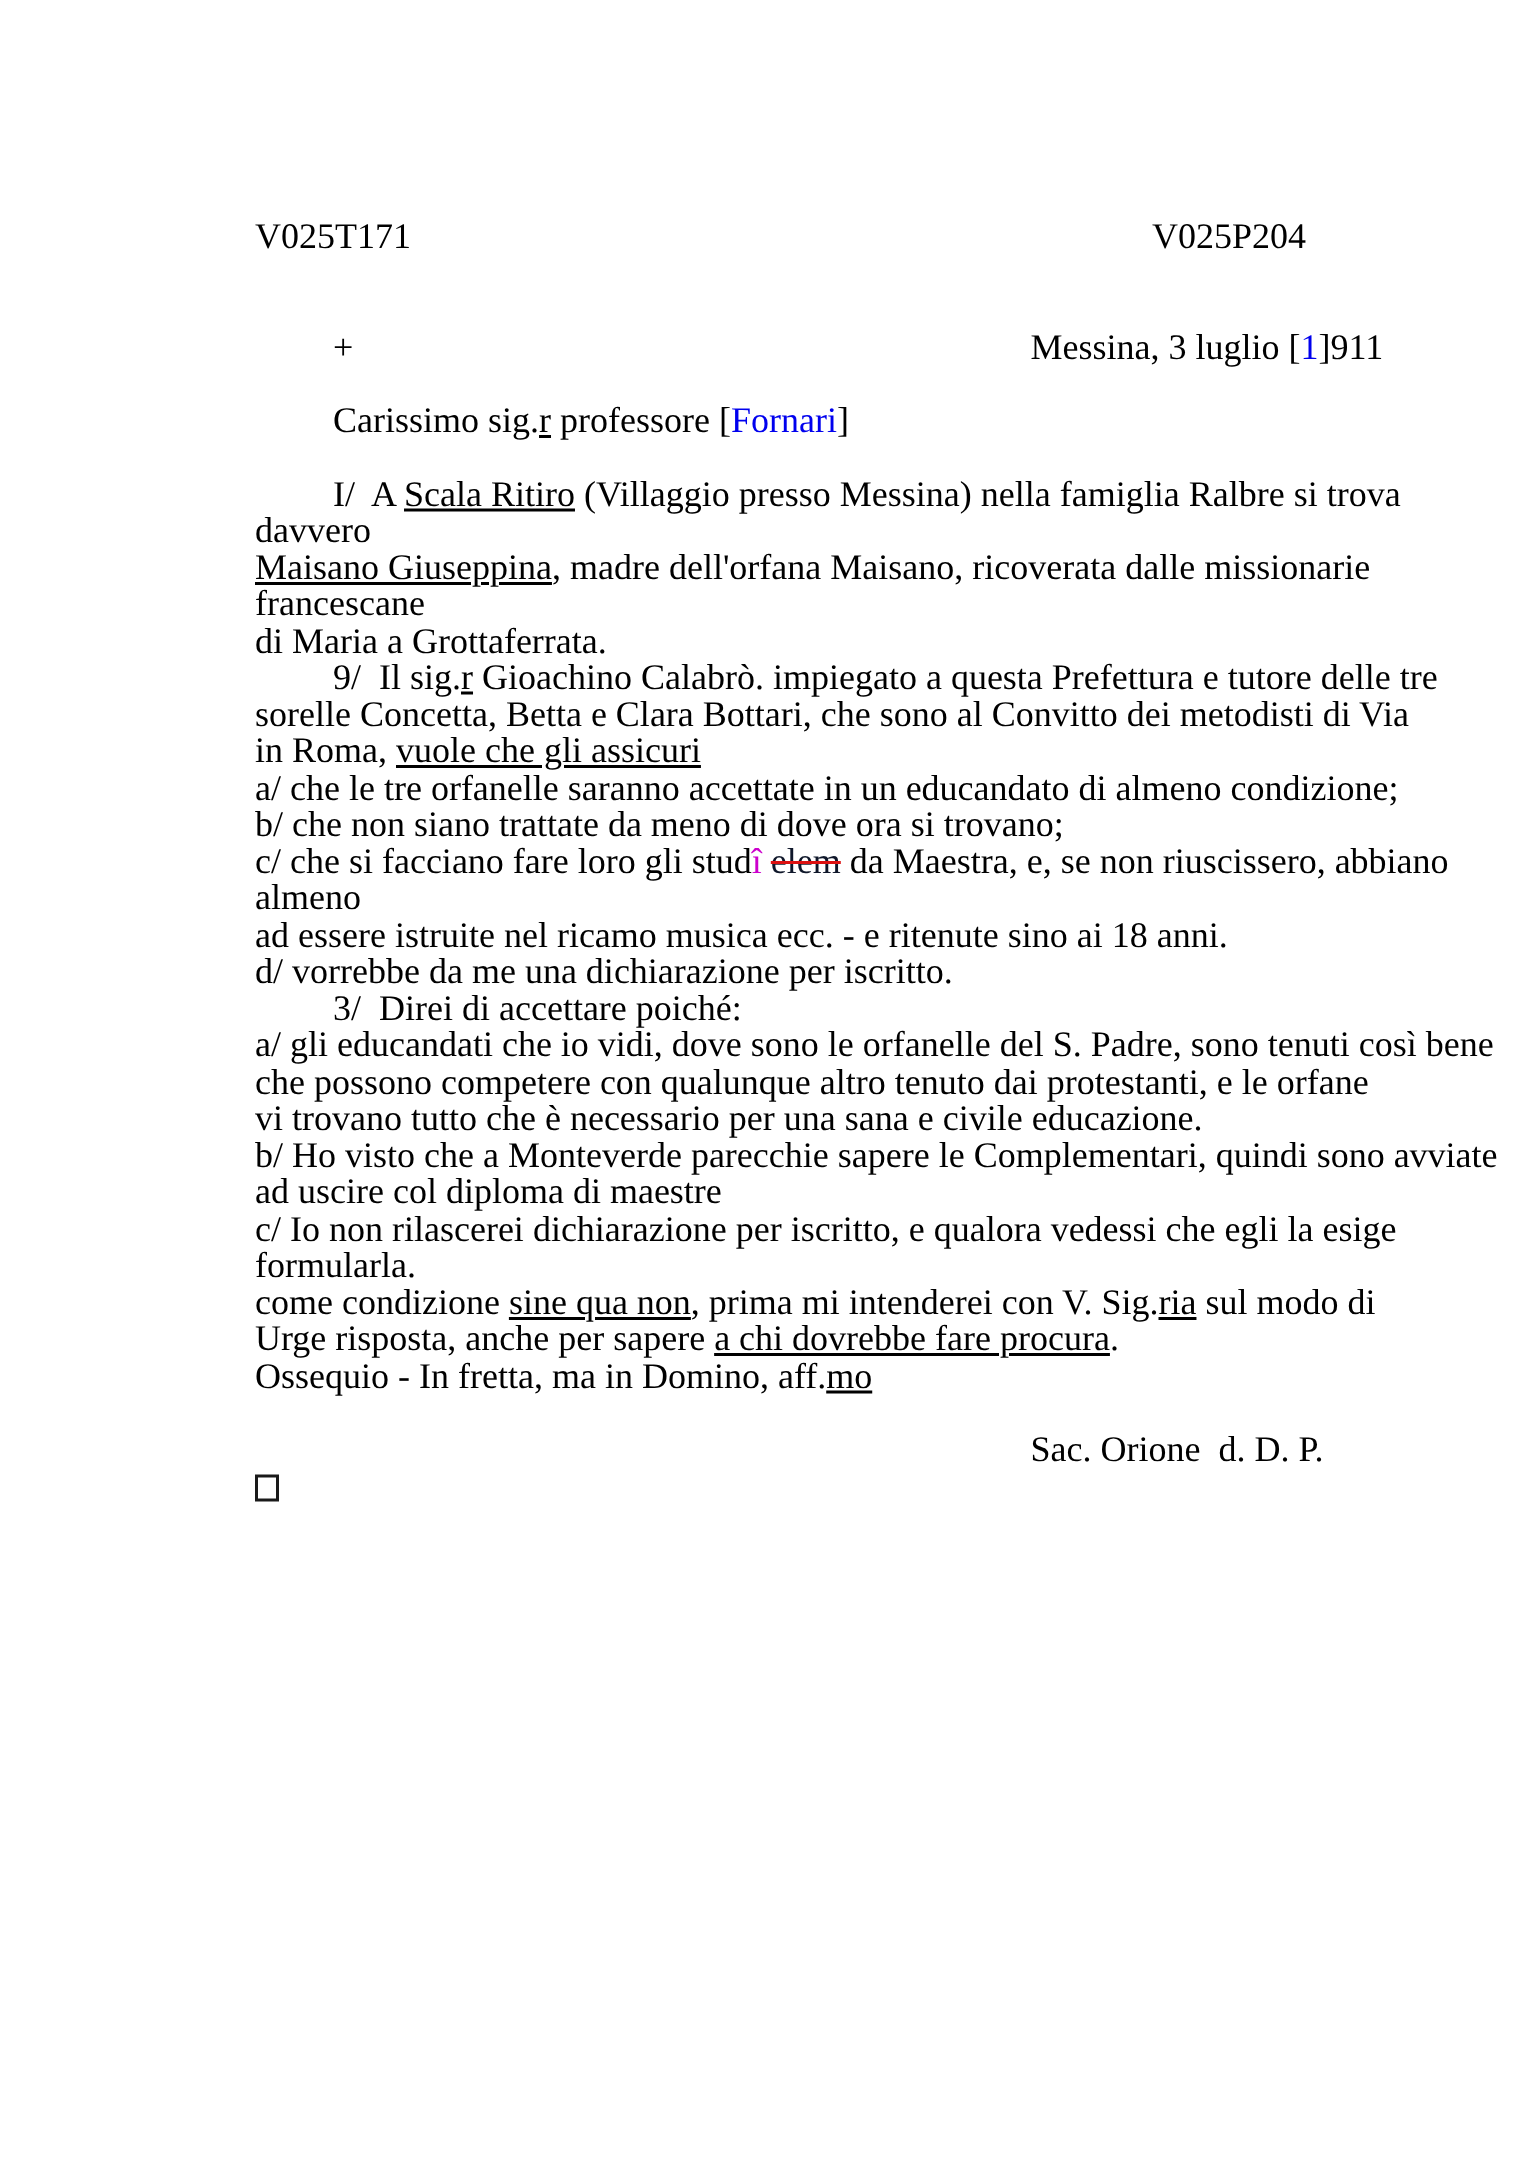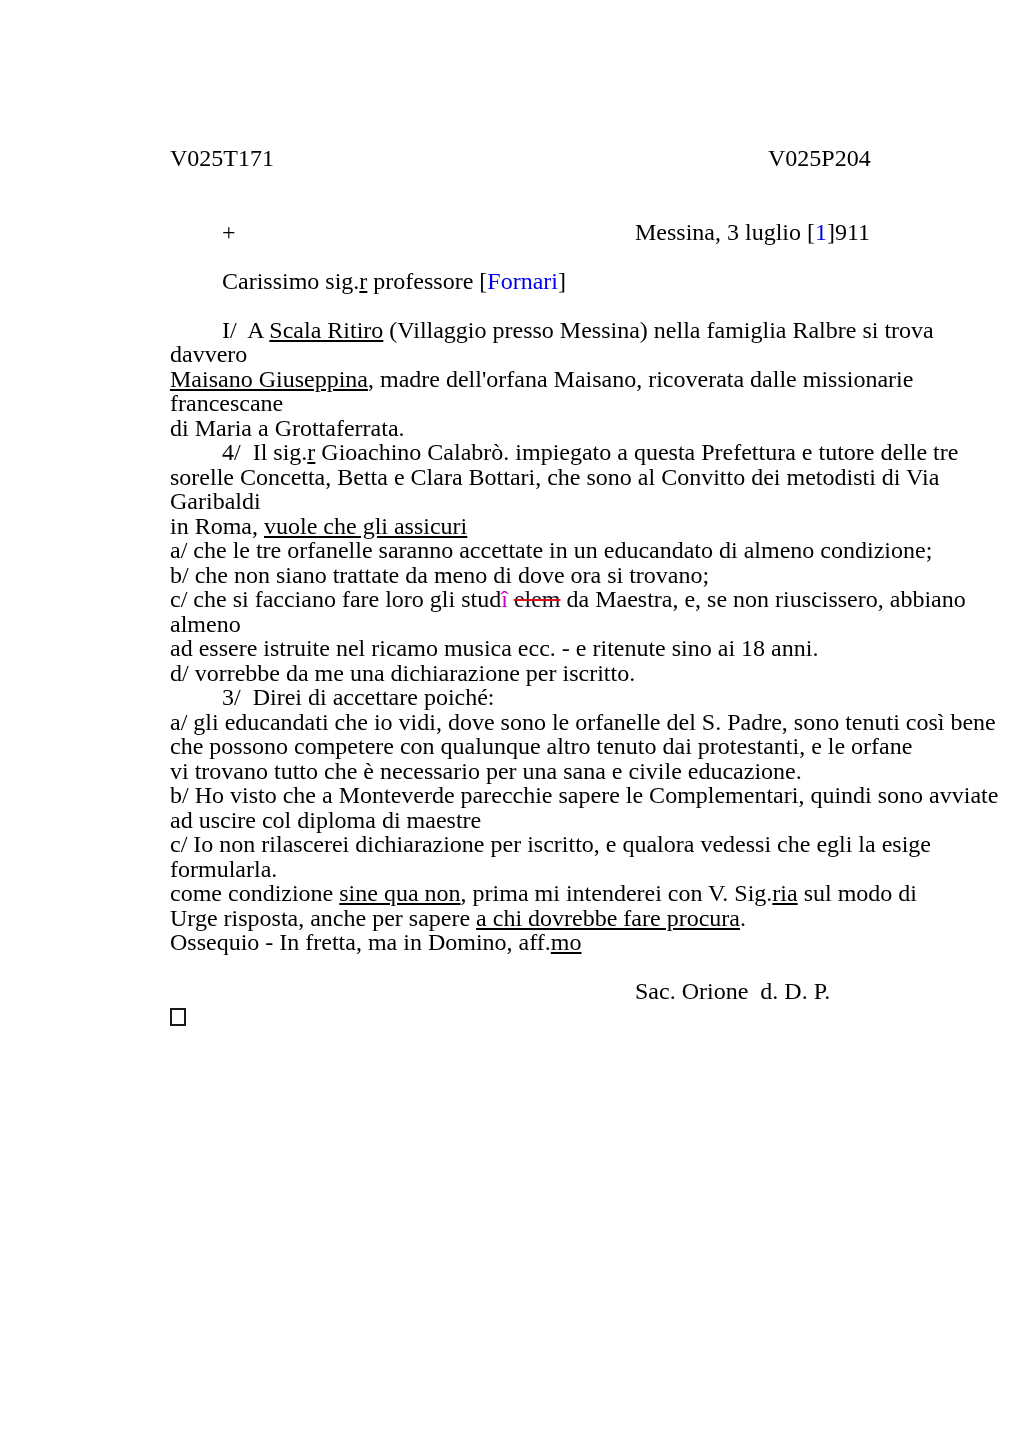--- a/index.html
+++ b/index.html
@@ -30,21 +30,21 @@
     white-space: pre;
   }
   .line.indent {
     padding-left: 52px;
   }
   .rcol {
     position: absolute;
     top: 0;
     white-space: pre;
   }
-  .rcol.mid { left: 465px; }   
+  .rcol.mid { left: 517px; }   
   .rcol.far { left: 588px; margin-left: 10px; }   
   .seg-u {
     text-decoration: underline;
     text-underline-offset: 2px;
   }
   .seg-blue  { color: #0000EE; }
   .seg-magenta { color: #CC00CC; }
   .seg-redstrike {
     color: #0f172a;
     text-decoration: line-through;
@@ -69,23 +69,22 @@
       <div class="line"></div>
       <div class="line indent"><span>+</span><span class="rcol mid"><span>Messina, 3 luglio [</span><span class="seg-blue">1</span><span>]911</span></span></div>
       <div class="line"></div>
       <div class="line indent"><span>Carissimo sig.</span><span class="seg-u">r</span><span> professore [</span><span class="seg-blue">Fornari</span><span>]</span></div>
       <div class="line"></div>
       <div class="line indent"><span>I/  A </span><span class="seg-u">Scala Ritiro</span><span> (Villaggio presso Messina) nella famiglia Ralbre si trova</span></div>
       <div class="line"><span>davvero</span></div>
       <div class="line"><span class="seg-u">Maisano Giuseppina</span><span>, madre dell'orfana Maisano, ricoverata dalle missionarie</span></div>
       <div class="line"><span>francescane</span></div>
       <div class="line"><span>di Maria a Grottaferrata.</span></div>
-      <div class="line indent"><span>4/  Il sig.</span><span class="seg-u">r</span><span> Gioachino Calabrò. impiegato a questa Prefettura e tutore delle tre</span></div>
+      <div class="line indent"><span>9/  Il sig.</span><span class="seg-u">r</span><span> Gioachino Calabrò. impiegato a questa Prefettura e tutore delle tre</span></div>
       <div class="line"><span>sorelle Concetta, Betta e Clara Bottari, che sono al Convitto dei metodisti di Via</span></div>
-      <div class="line"><span>Garibaldi</span></div>
       <div class="line"><span>in Roma, </span><span class="seg-u">vuole che gli assicuri</span></div>
       <div class="line"><span>a/ che le tre orfanelle saranno accettate in un educandato di almeno condizione;</span></div>
       <div class="line"><span>b/ che non siano trattate da meno di dove ora si trovano;</span></div>
       <div class="line"><span>c/ che si facciano fare loro gli stud</span><span class="seg-magenta">î</span><span> </span><span class="seg-redstrike">elem</span><span> da Maestra, e, se non riuscissero, abbiano</span></div>
       <div class="line"><span>almeno</span></div>
       <div class="line"><span>ad essere istruite nel ricamo musica ecc. - e ritenute sino ai 18 anni.</span></div>
       <div class="line"><span>d/ vorrebbe da me una dichiarazione per iscritto.</span></div>
       <div class="line indent"><span>3/  Direi di accettare poiché:</span></div>
       <div class="line"><span>a/ gli educandati che io vidi, dove sono le orfanelle del S. Padre, sono tenuti così bene</span></div>
       <div class="line"><span>che possono competere con qualunque altro tenuto dai protestanti, e le orfane</span></div>

